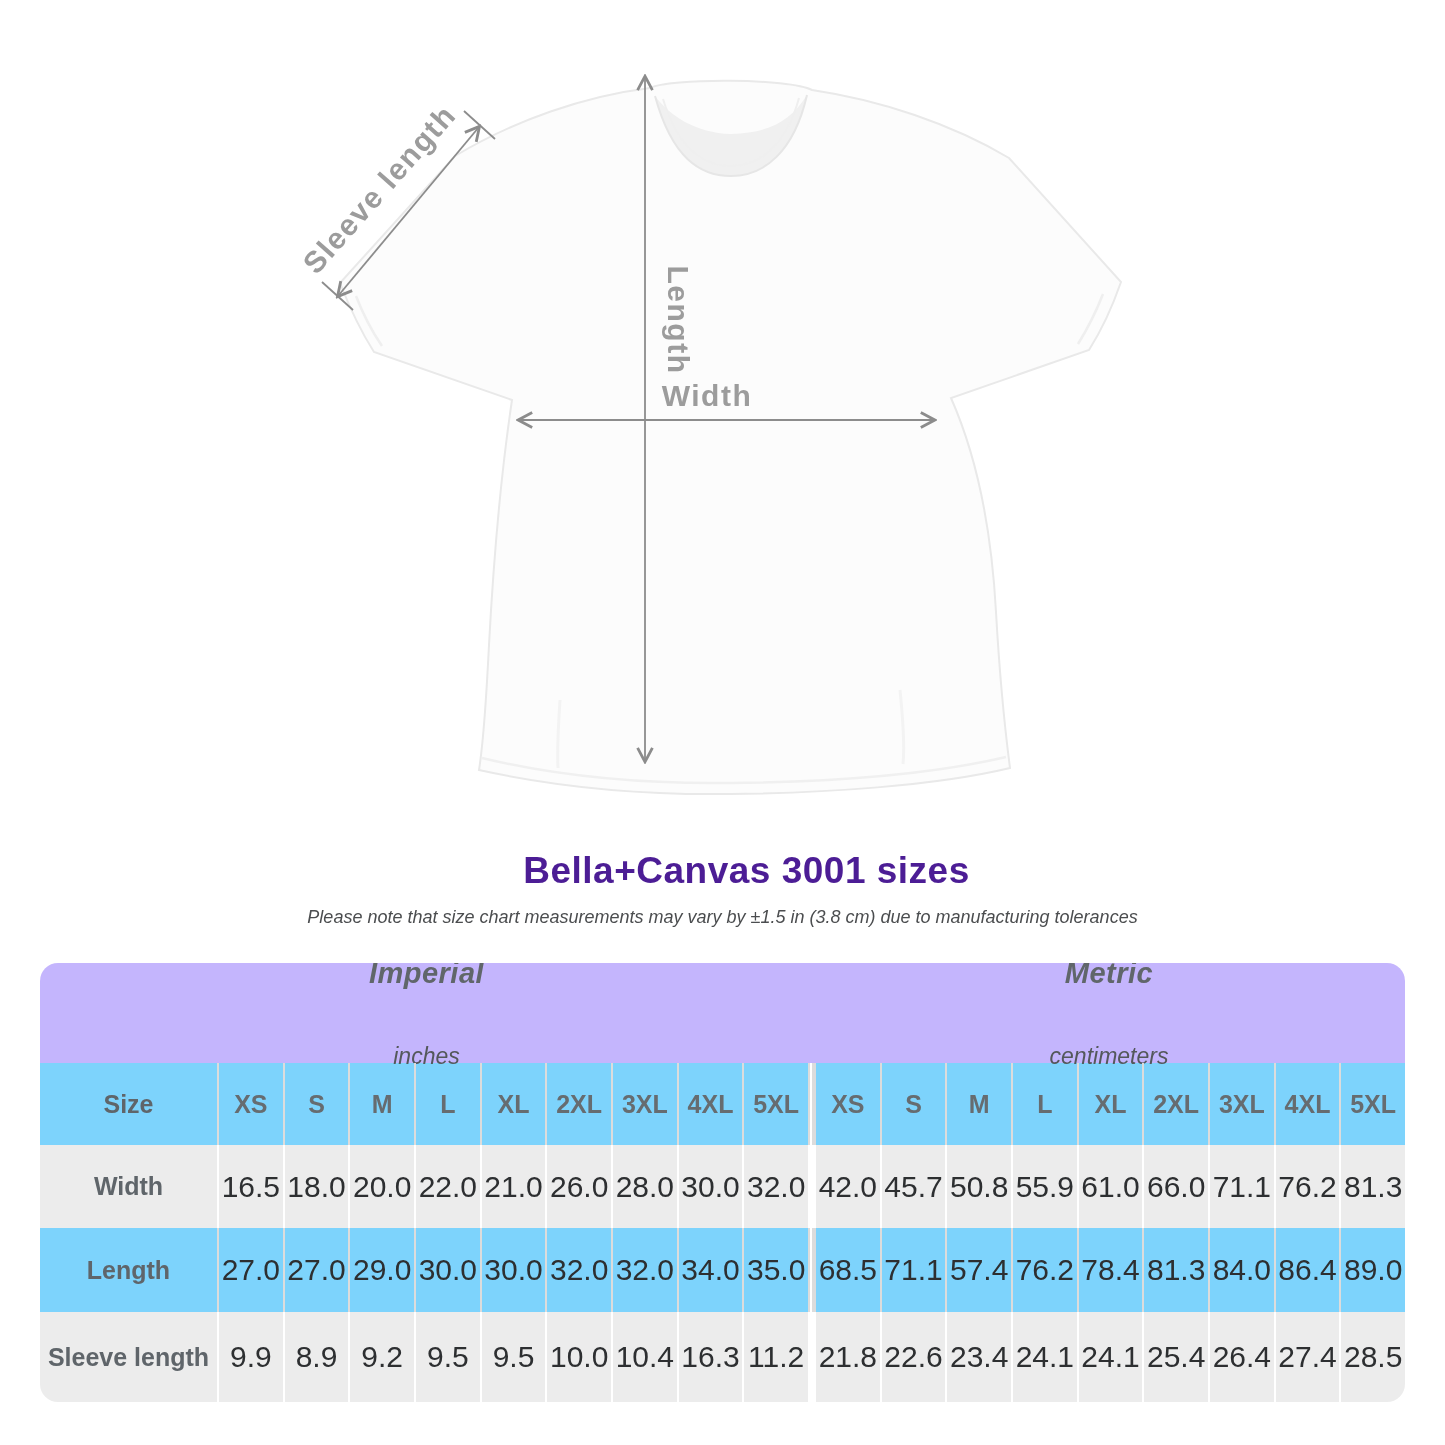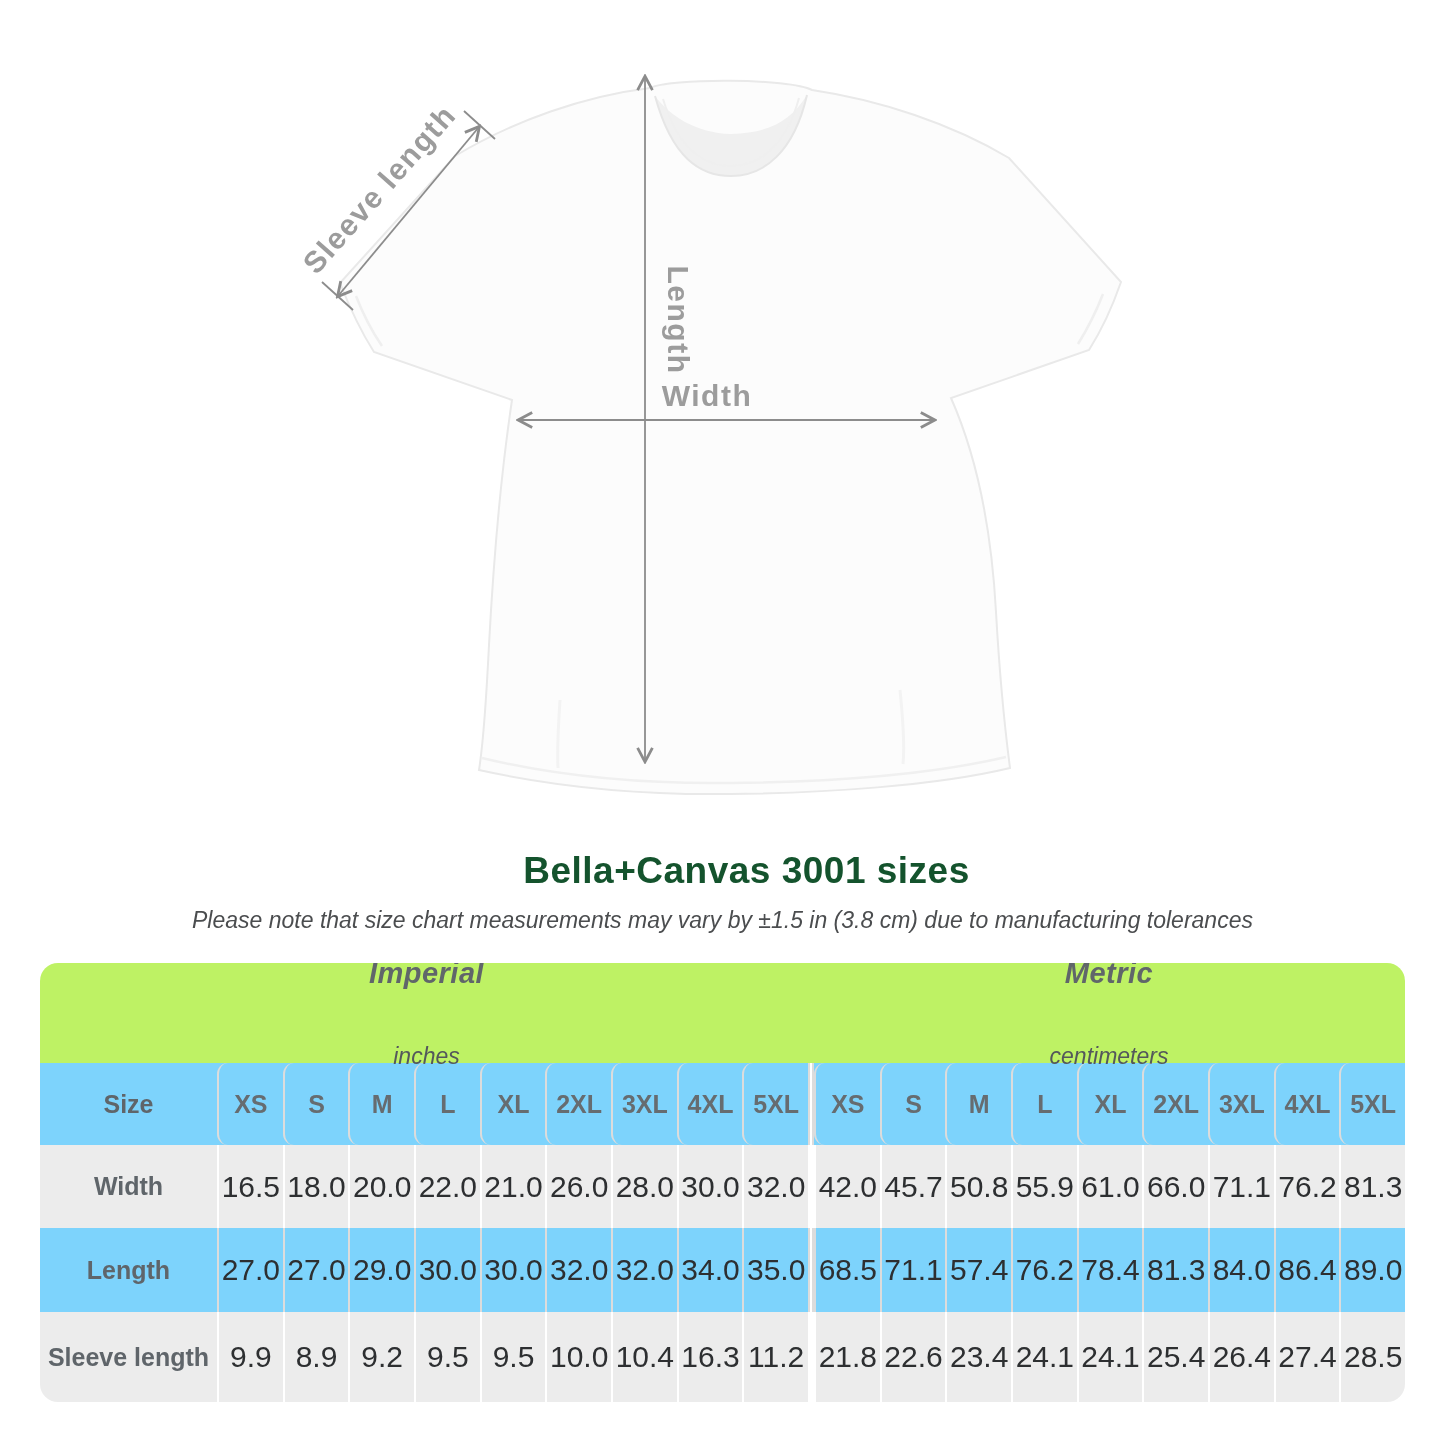--- a/index.html
+++ b/index.html
@@ -6,43 +6,43 @@
   html,body { width:1445px; height:1445px; background:#ffffff; font-family:"Liberation Sans", sans-serif; }
   .page { position:relative; width:1445px; height:1445px; overflow:hidden; background:#fff; }
 
   
   .shirt-svg { position:absolute; left:0; top:0; }
   .fig-label { font-family:"Liberation Sans", sans-serif; font-weight:bold; font-size:30px; fill:#9c9c9c; letter-spacing:1.5px; }
   .dim { stroke:#8c8c8c; stroke-width:1.8; fill:none; }
 
   
   .title-wrap { position:absolute; left:0; top:850px; width:1445px; text-align:center; }
-  .title { font-size:37px; font-weight:bold; color:#14532d; letter-spacing:0.5px;padding-left:48px; }
-  .note  { margin-top:15px; font-size:23px; font-style:italic; color:#4b4d4f; }
+  .title { font-size:37px; font-weight:bold; color:#4c1d95; letter-spacing:0.5px;padding-left:48px; }
+  .note  { margin-top:15px; font-size:18px; font-style:italic; color:#4b4d4f; }
 
   
   .size-table { position:absolute; left:40px; top:963px; width:1365px; border-radius:18px; overflow:hidden; }
-  .band { height:100px; background:#bef264; display:flex; }
+  .band { height:100px; background:#c4b5fd; display:flex; }
   .band-half { display:flex; flex-direction:column; align-items:center; justify-content:center; gap:5px; }
   .band-half.left  { width:773px; }
   .band-half.right { flex:1; }
   .g-head { font-size:29px; font-weight:bold; font-style:italic; color:#60666a; letter-spacing:0.5px; }
   .g-unit { font-size:23px; font-style:italic; color:#54585b;margin-top:48px; }
 
   .trow { display:grid; grid-template-columns:177px repeat(9,1fr) 6px repeat(9,1fr); }
   .trow:nth-child(2) { height:82px; }
   .trow:nth-child(3) { height:83px; }
   .trow:nth-child(4) { height:84px; }
   .trow:nth-child(5) { height:90px; }
   .r-white { background:#7dd3fc; --sep:#dcdcdc; }
   .r-gray  { background:#ececec; --sep:#ffffff; }
   .cell { display:flex; align-items:center; justify-content:center; border-left:2px solid var(--sep); }
   .cell:first-child { border-left:none; }
   .cell.lbl  { font-weight:bold; font-size:25px; color:#5f656a; }
-  .cell.head { font-weight:bold; font-size:25px; color:#666c70;border-radius:11px; }
+  .cell.head { font-weight:bold; font-size:25px; color:#666c70; }
   .cell.val  { font-size:30px; color:#2d2f31; }
   .div-cell { border-left:2px solid var(--sep); border-right:2px solid var(--sep); background:#ffffff; }
   .r-gray .div-cell { border-color:#ffffff; }
 </style>
 </head>
 <body>
 
 <div class="page">
 
   <svg class="shirt-svg" width="1445" height="830" viewBox="0 0 1445 830" xmlns="http://www.w3.org/2000/svg">

